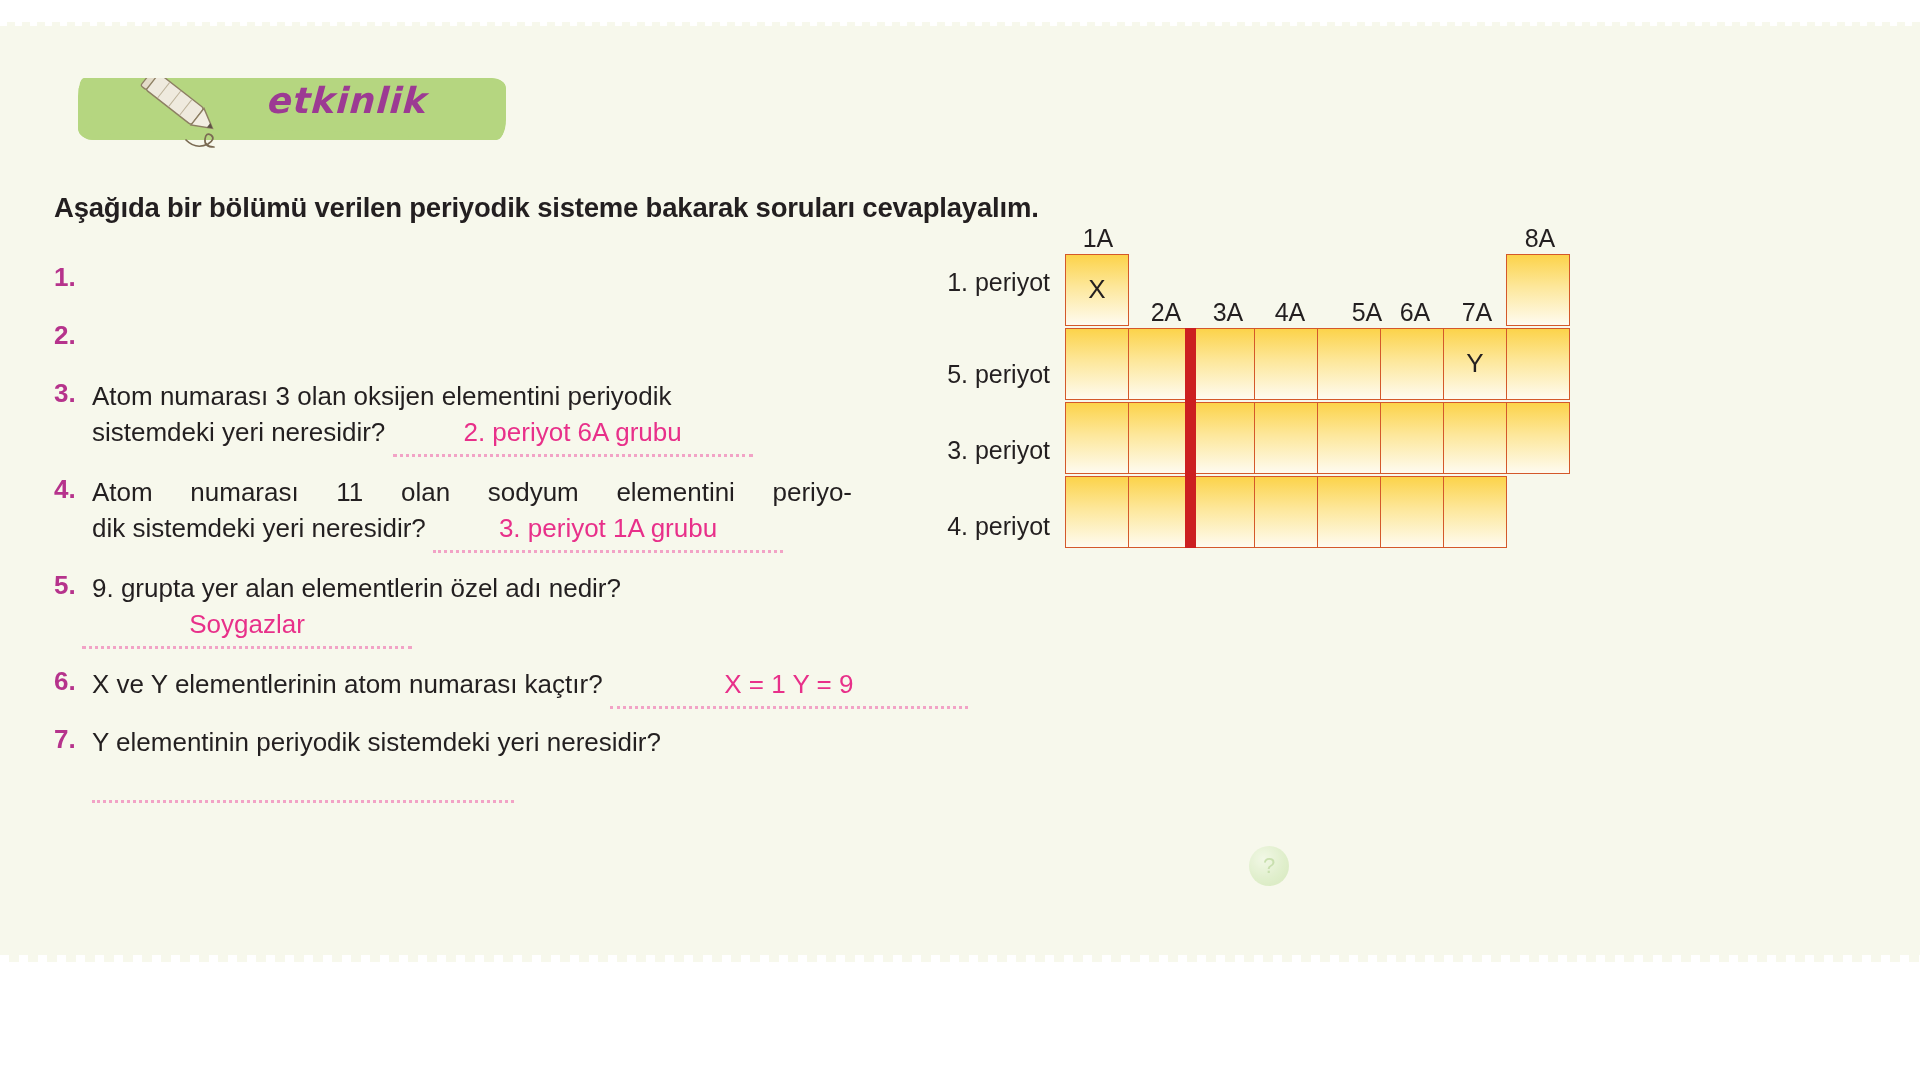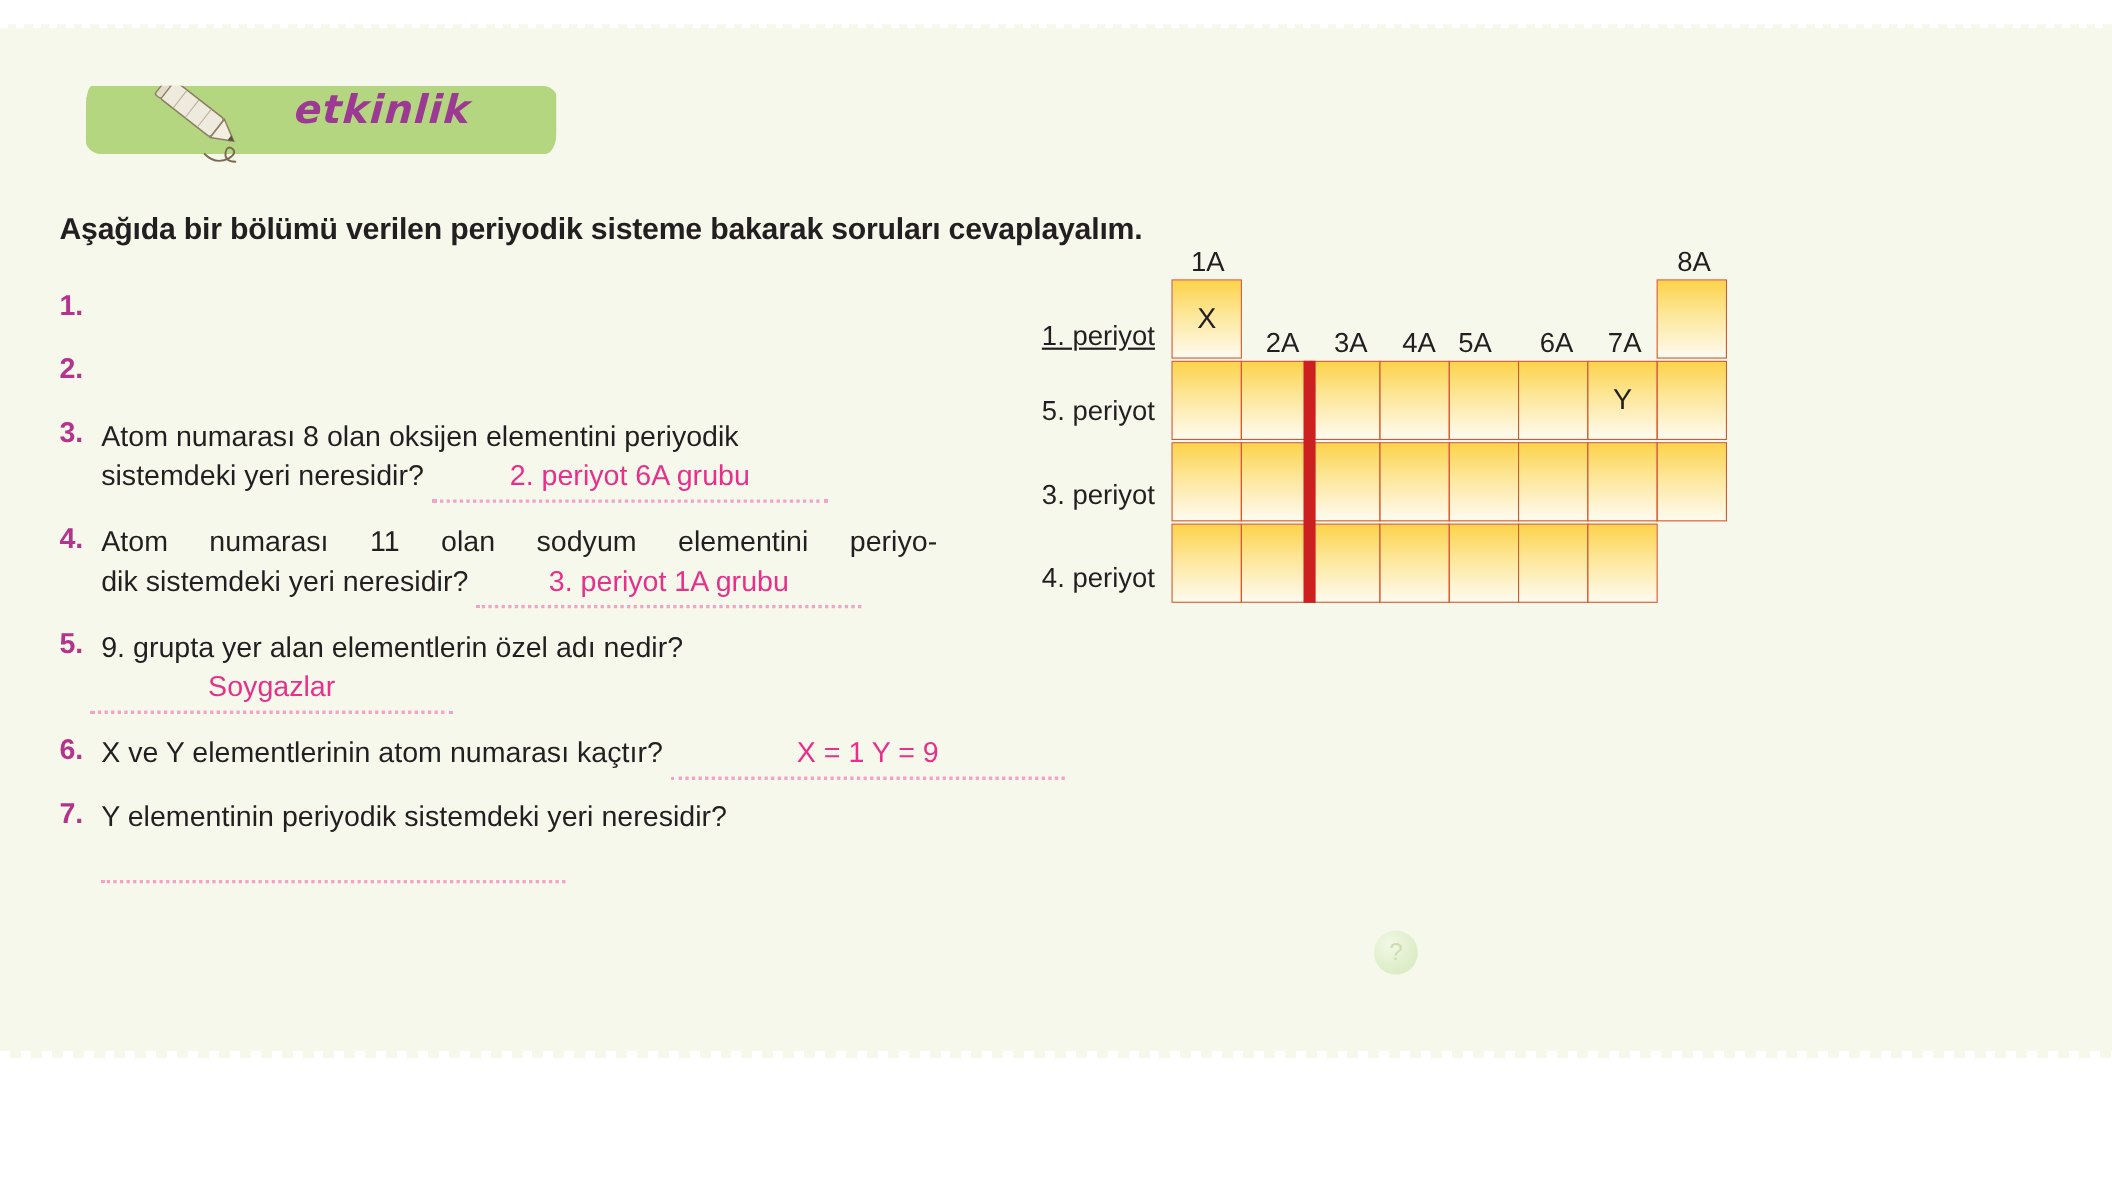--- a/index.html
+++ b/index.html
@@ -243,21 +243,21 @@
     <div class="q-num">1.</div>
   </div>
 
   <div class="q" style="height:58px;">
     <div class="q-num">2.</div>
   </div>
 
   <div class="q" style="height:96px;">
     <div class="q-num">3.</div>
     <div class="q-body">
-      <div>Atom numarası 8 olan oksijen elementini periyodik</div>
+      <div>Atom numarası 3 olan oksijen elementini periyodik</div>
       <div>
         <span class="q-text">sistemdeki yeri neresidir?</span>
         <span class="ansline" style="width:360px;">
           <span class="rule" style="width:360px;"></span>
           <span class="val" style="width:360px;">2. periyot 6A grubu</span>
         </span>
       </div>
     </div>
   </div>
 
@@ -310,30 +310,30 @@
     </div>
   </div>
 </div>
 
 <div class="bubble" style="left:1249px; top:846px; width:40px; height:40px;">
   <span>?</span>
 </div>
 
 <div id="ptable">
 
-  <div class="row-label" style="left:-145px; top:40px;text-decoration:underline;">1. periyot</div>
+  <div class="row-label" style="left:-145px; top:16px;">1. periyot</div>
   <div class="row-label" style="left:-145px; top:108px;">5. periyot</div>
   <div class="row-label" style="left:-145px; top:184px;">3. periyot</div>
   <div class="row-label" style="left:-145px; top:260px;">4. periyot</div>
 
   <div class="grp-label" style="left:-12px;  top:-28px; width:90px;">1A</div>
   <div class="grp-label" style="left:56px;   top:46px;  width:90px;">2A</div>
   <div class="grp-label" style="left:118px;  top:46px;  width:90px;">3A</div>
   <div class="grp-label" style="left:180px;  top:46px;  width:90px;">4A</div>
-  <div class="grp-label" style="left:231px;  top:46px;  width:90px;">5A</div>
+  <div class="grp-label" style="left:257px;  top:46px;  width:90px;">5A</div>
   <div class="grp-label" style="left:305px;  top:46px;  width:90px;">6A</div>
   <div class="grp-label" style="left:367px;  top:46px;  width:90px;">7A</div>
   <div class="grp-label" style="left:430px;  top:-28px; width:90px;">8A</div>
 
   <div class="grid">
 
     <div class="cell" style="left:0px;   top:2px;  width:64px; height:72px;">
       <div class="sym">X</div>
     </div>
     <div class="cell" style="left:441px; top:2px;  width:64px; height:72px;"></div>

